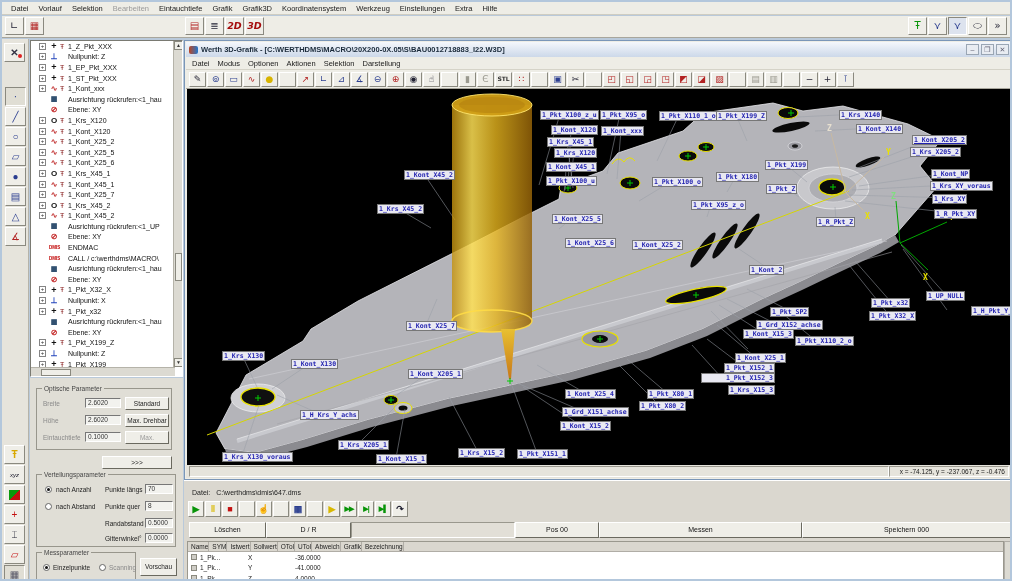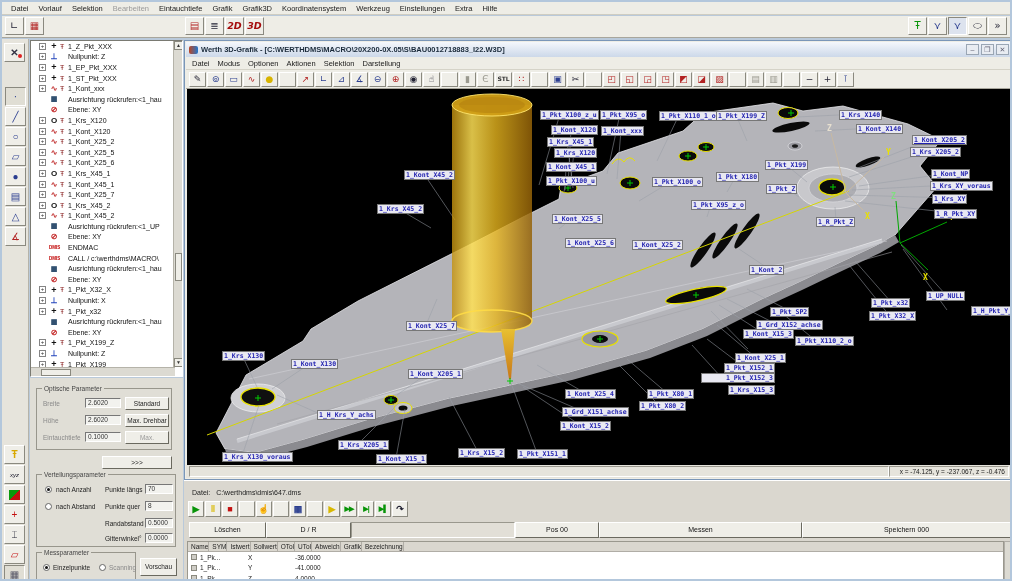--- a/index.html
+++ b/index.html
@@ -810,21 +810,21 @@
           <span class="glabel" style="left: 548px; top: 264px;">1_Kont_X25_1</span>
           <span class="glabel" style="left: 35px; top: 262px;">1_Krs_X130</span>
           <span class="glabel" style="left: 104px; top: 270px;">1_Kont_X130</span>
           <span class="glabel" style="left: 221px; top: 280px;">1_Kont_X205_1</span>
           <span class="glabel" style="left: 537px; top: 274px;">1_Pkt_X152_1</span>
           <span class="glabel" style="left: 514px; top: 284px; padding-left: 24px;">1_Pkt_X152_3</span>
           <span class="glabel" style="left: 378px; top: 300px;">1_Kont_X25_4</span>
           <span class="glabel" style="left: 460px; top: 300px;">1_Pkt_X80_1</span>
           <span class="glabel" style="left: 452px; top: 312px;">1_Pkt_X80_2</span>
           <span class="glabel" style="left: 375px; top: 318px;">1_Grd_X151_achse</span>
-          <span class="glabel" style="left: 130px; top: 321px;">1_H_Krs_Y_achs</span>
+          <span class="glabel" style="left: 113px; top: 321px;">1_H_Krs_Y_achs</span>
           <span class="glabel" style="left: 373px; top: 332px;">1_Kont_X15_2</span>
           <span class="glabel" style="left: 151px; top: 351px;">1_Krs_X205_1</span>
           <span class="glabel" style="left: 189px; top: 365px;">1_Kont_X15_1</span>
           <span class="glabel" style="left: 271px; top: 359px;">1_Krs_X15_2</span>
           <span class="glabel" style="left: 330px; top: 360px;">1_Pkt_X151_1</span>
           <span class="glabel" style="left: 35px; top: 363px;">1_Krs_X130_voraus</span>
         </div>
     </div>
 
     <div class="gstatus">

